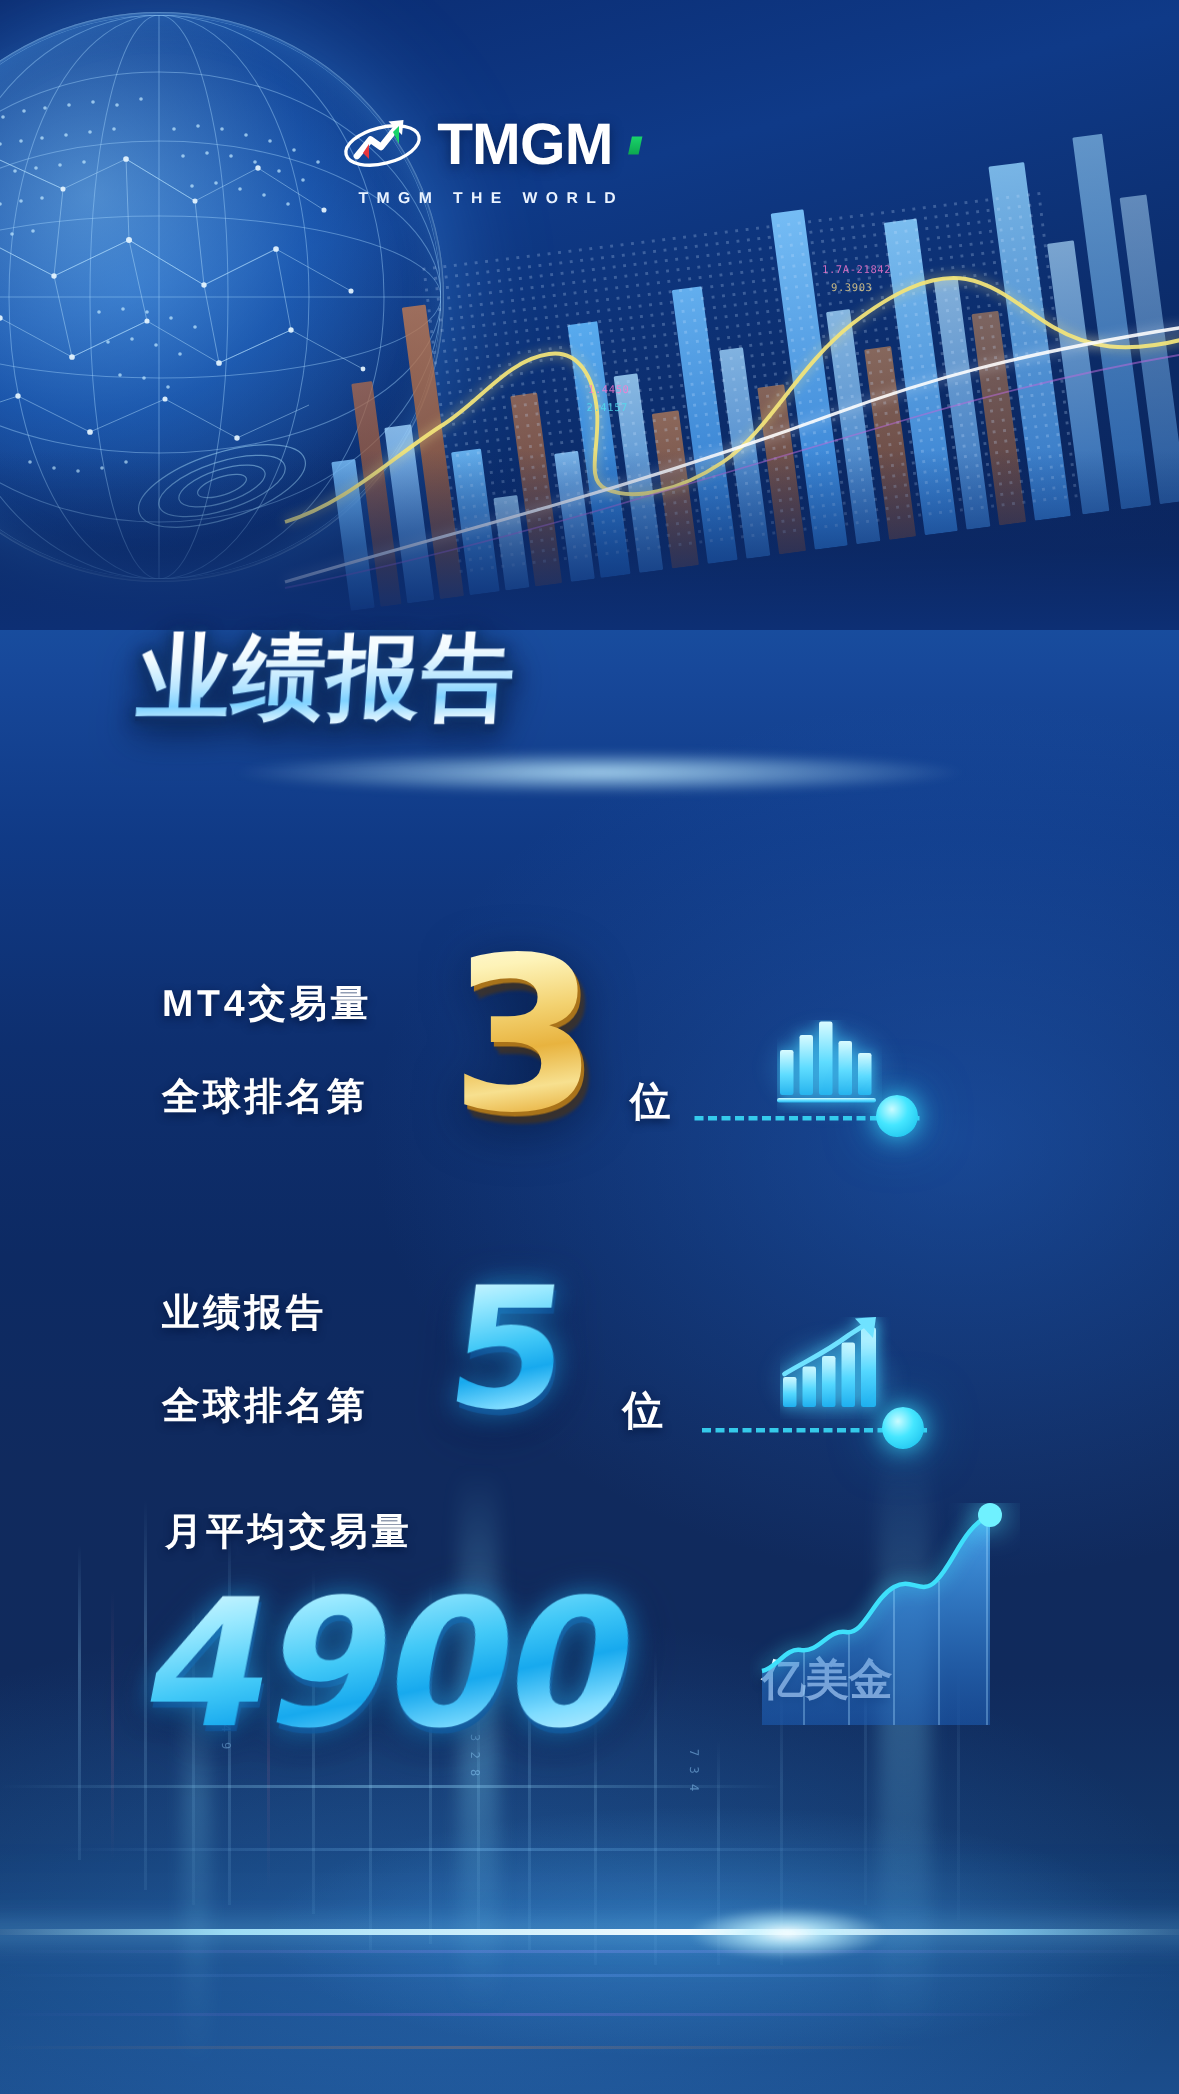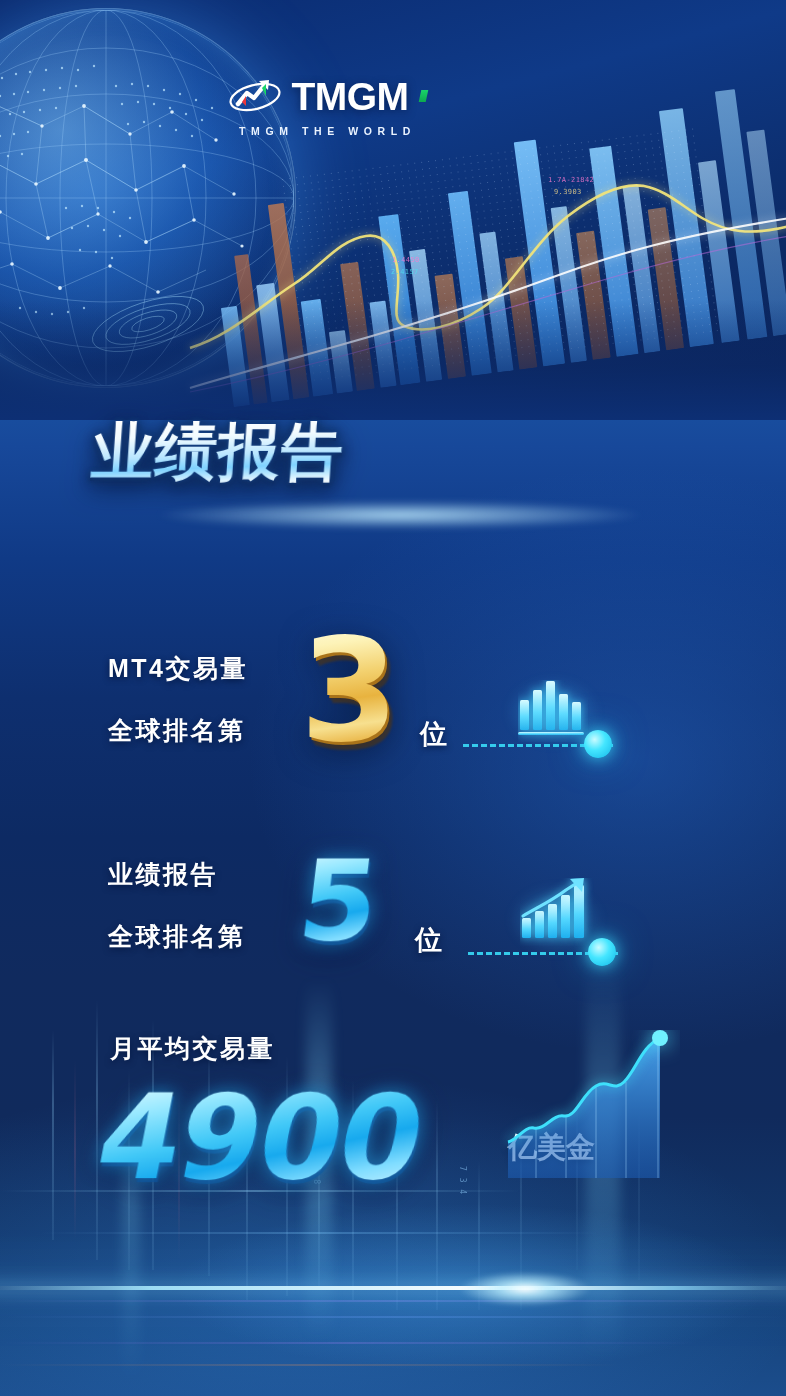--- a/index.html
+++ b/index.html
@@ -408,21 +408,21 @@
         </g>
         <g style="filter:drop-shadow(0 0 5px rgba(80,220,255,.85))">
           <path d="M3 38 C16 30 30 24 46 12 L60 3" fill="none" stroke="#6fe2ff" stroke-width="3.2" stroke-linecap="round"></path>
           <path d="M50 1 L64 0 L62 14 Z" fill="#6fe2ff"></path>
         </g>
       </svg>
     </span>
     <div class="enddot" style="left:588px; top:98px;"></div>
   </div>
 
-  <div class="stat" style="top:1020px; height:180px;">
+  <div class="stat" style="top:992px; height:180px;">
     <span class="stat-label lab1" style="left:110px; top:12px;">月平均交易量</span>
     <span class="bignum-cyan num4900" style="left:100px; top:58px;">4900</span>
     <span class="unit" style="left:508px; top:108px; font-size:29px;">亿美金</span>
 
     <span style="position:absolute; left:500px; top:10px;">
       <svg width="180" height="150" viewBox="0 0 180 150" aria-hidden="true">
         <defs>
           <linearGradient id="ag" x1="0" y1="0" x2="0" y2="1">
             <stop offset="0%" stop-color="#4aa6f0" stop-opacity=".95"></stop>
             <stop offset="100%" stop-color="#1d5fb8" stop-opacity=".55"></stop>

